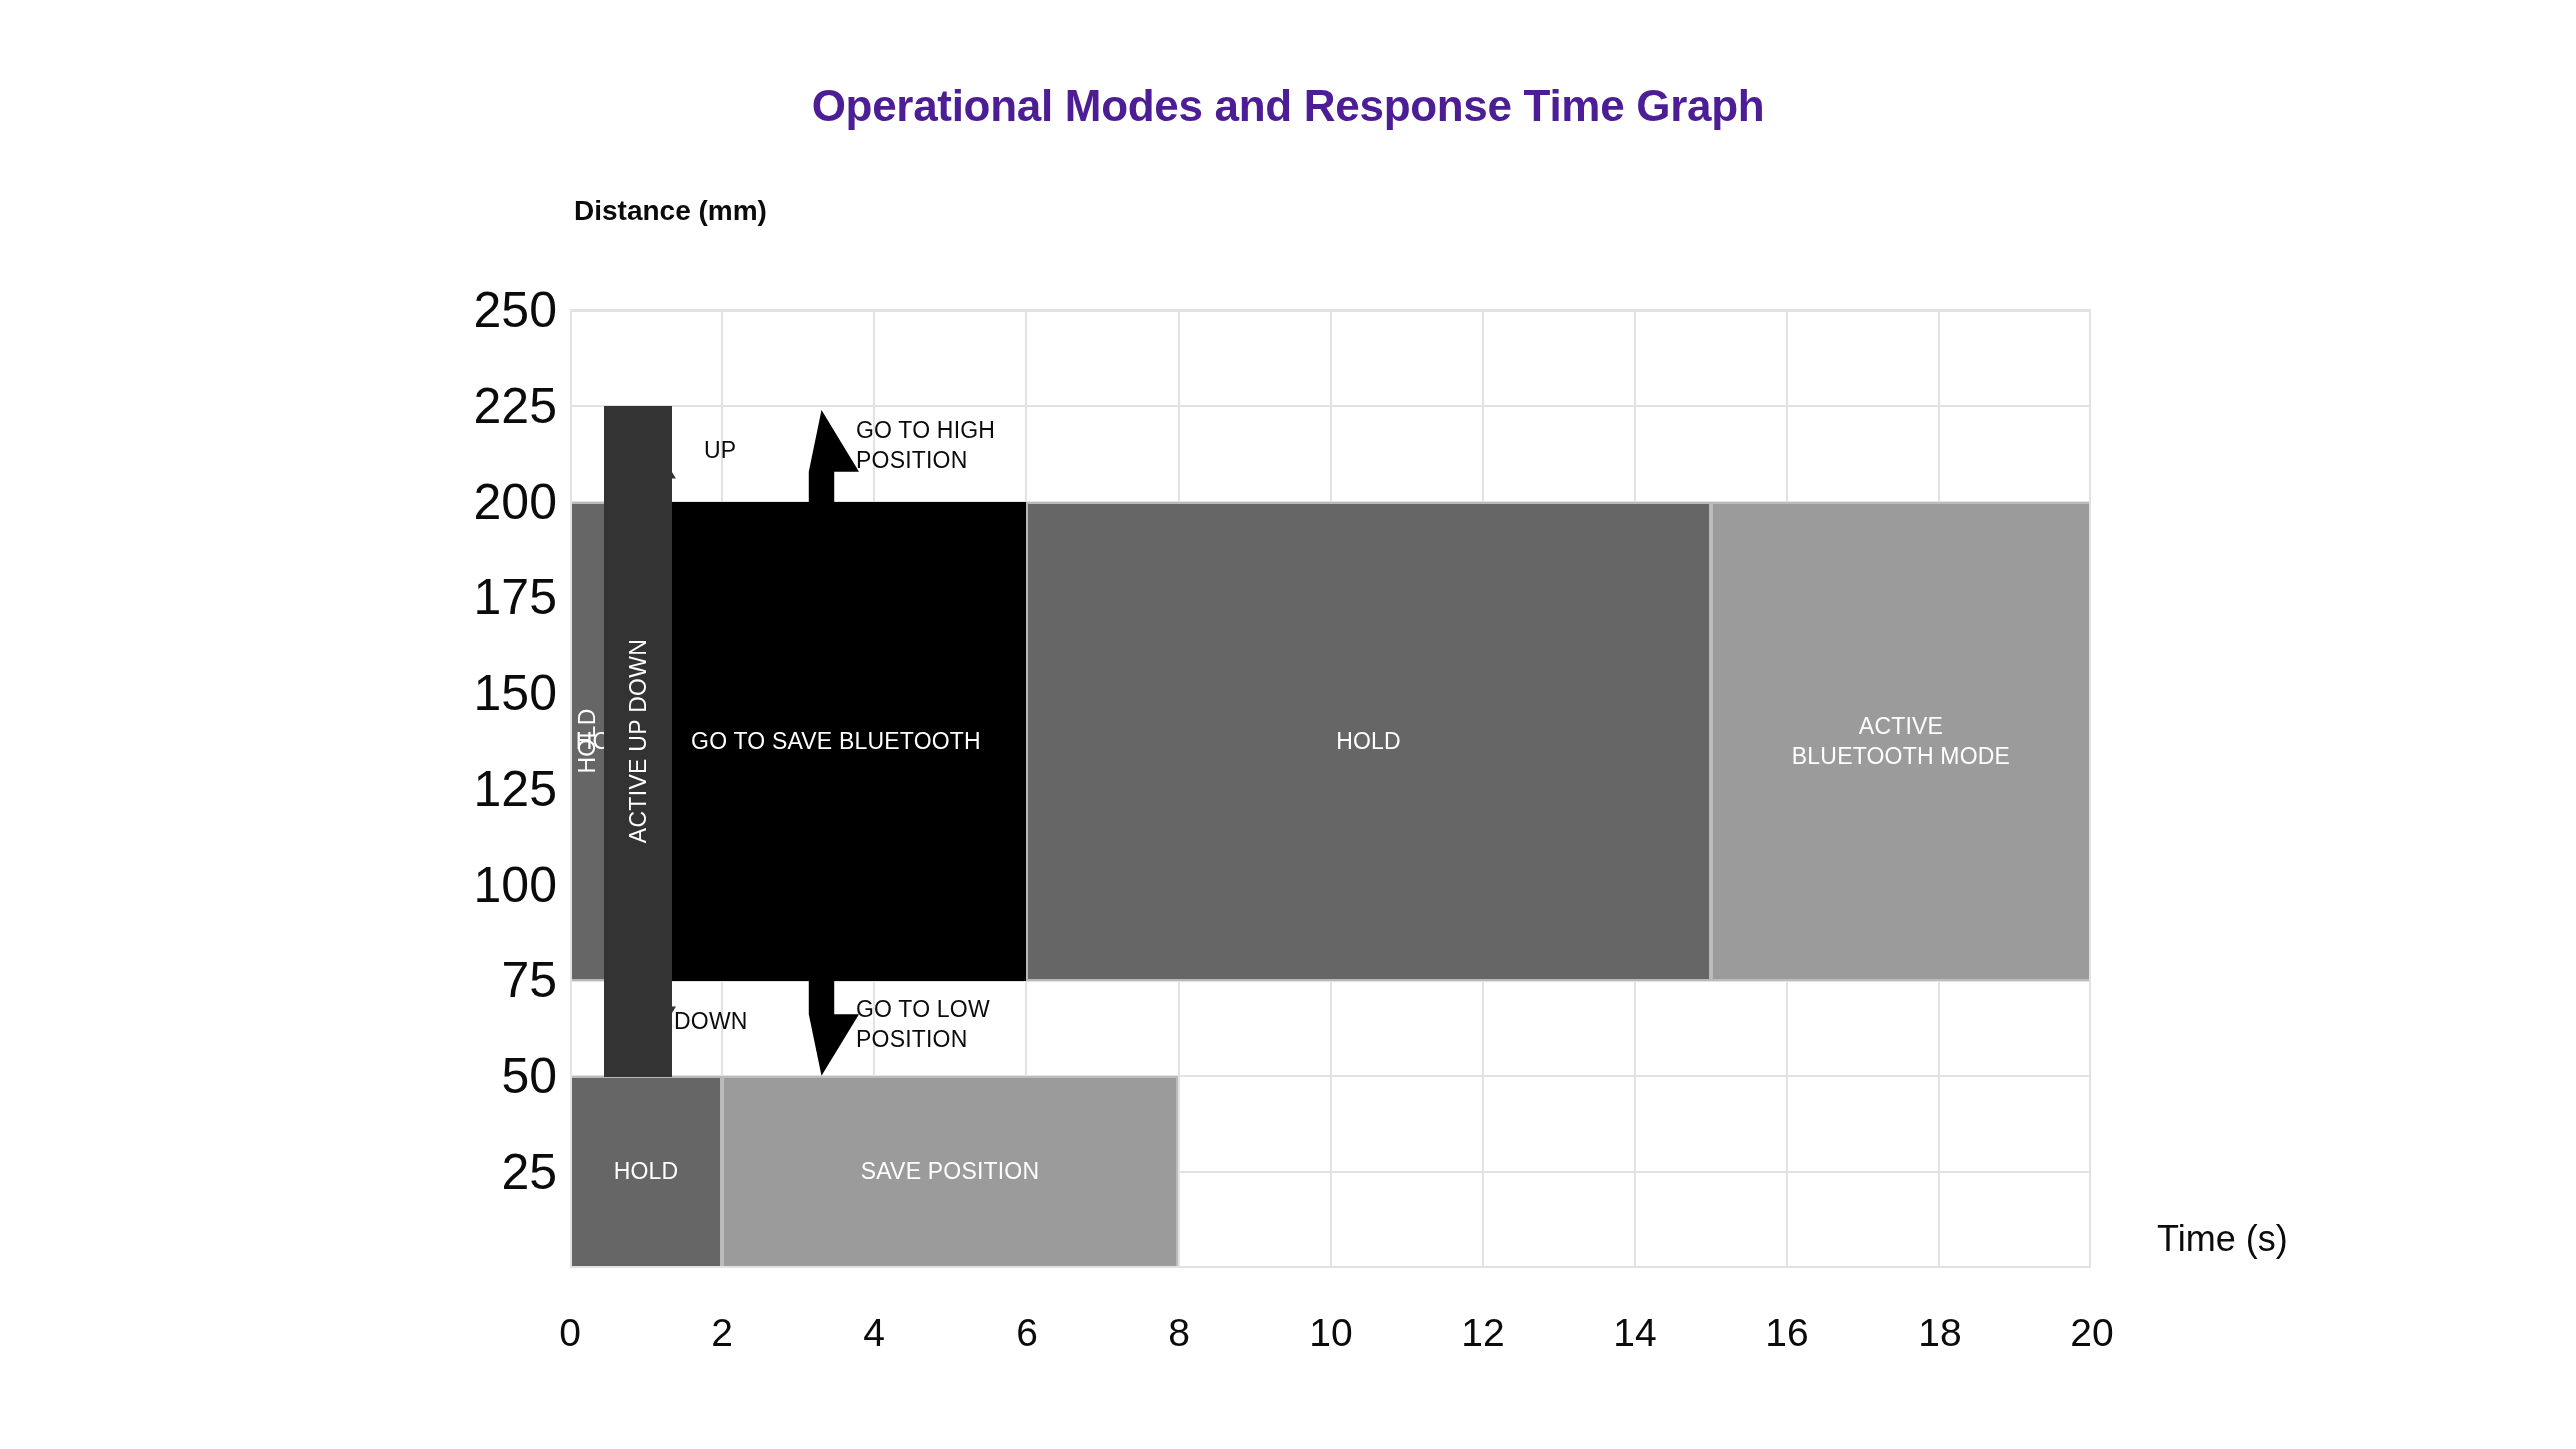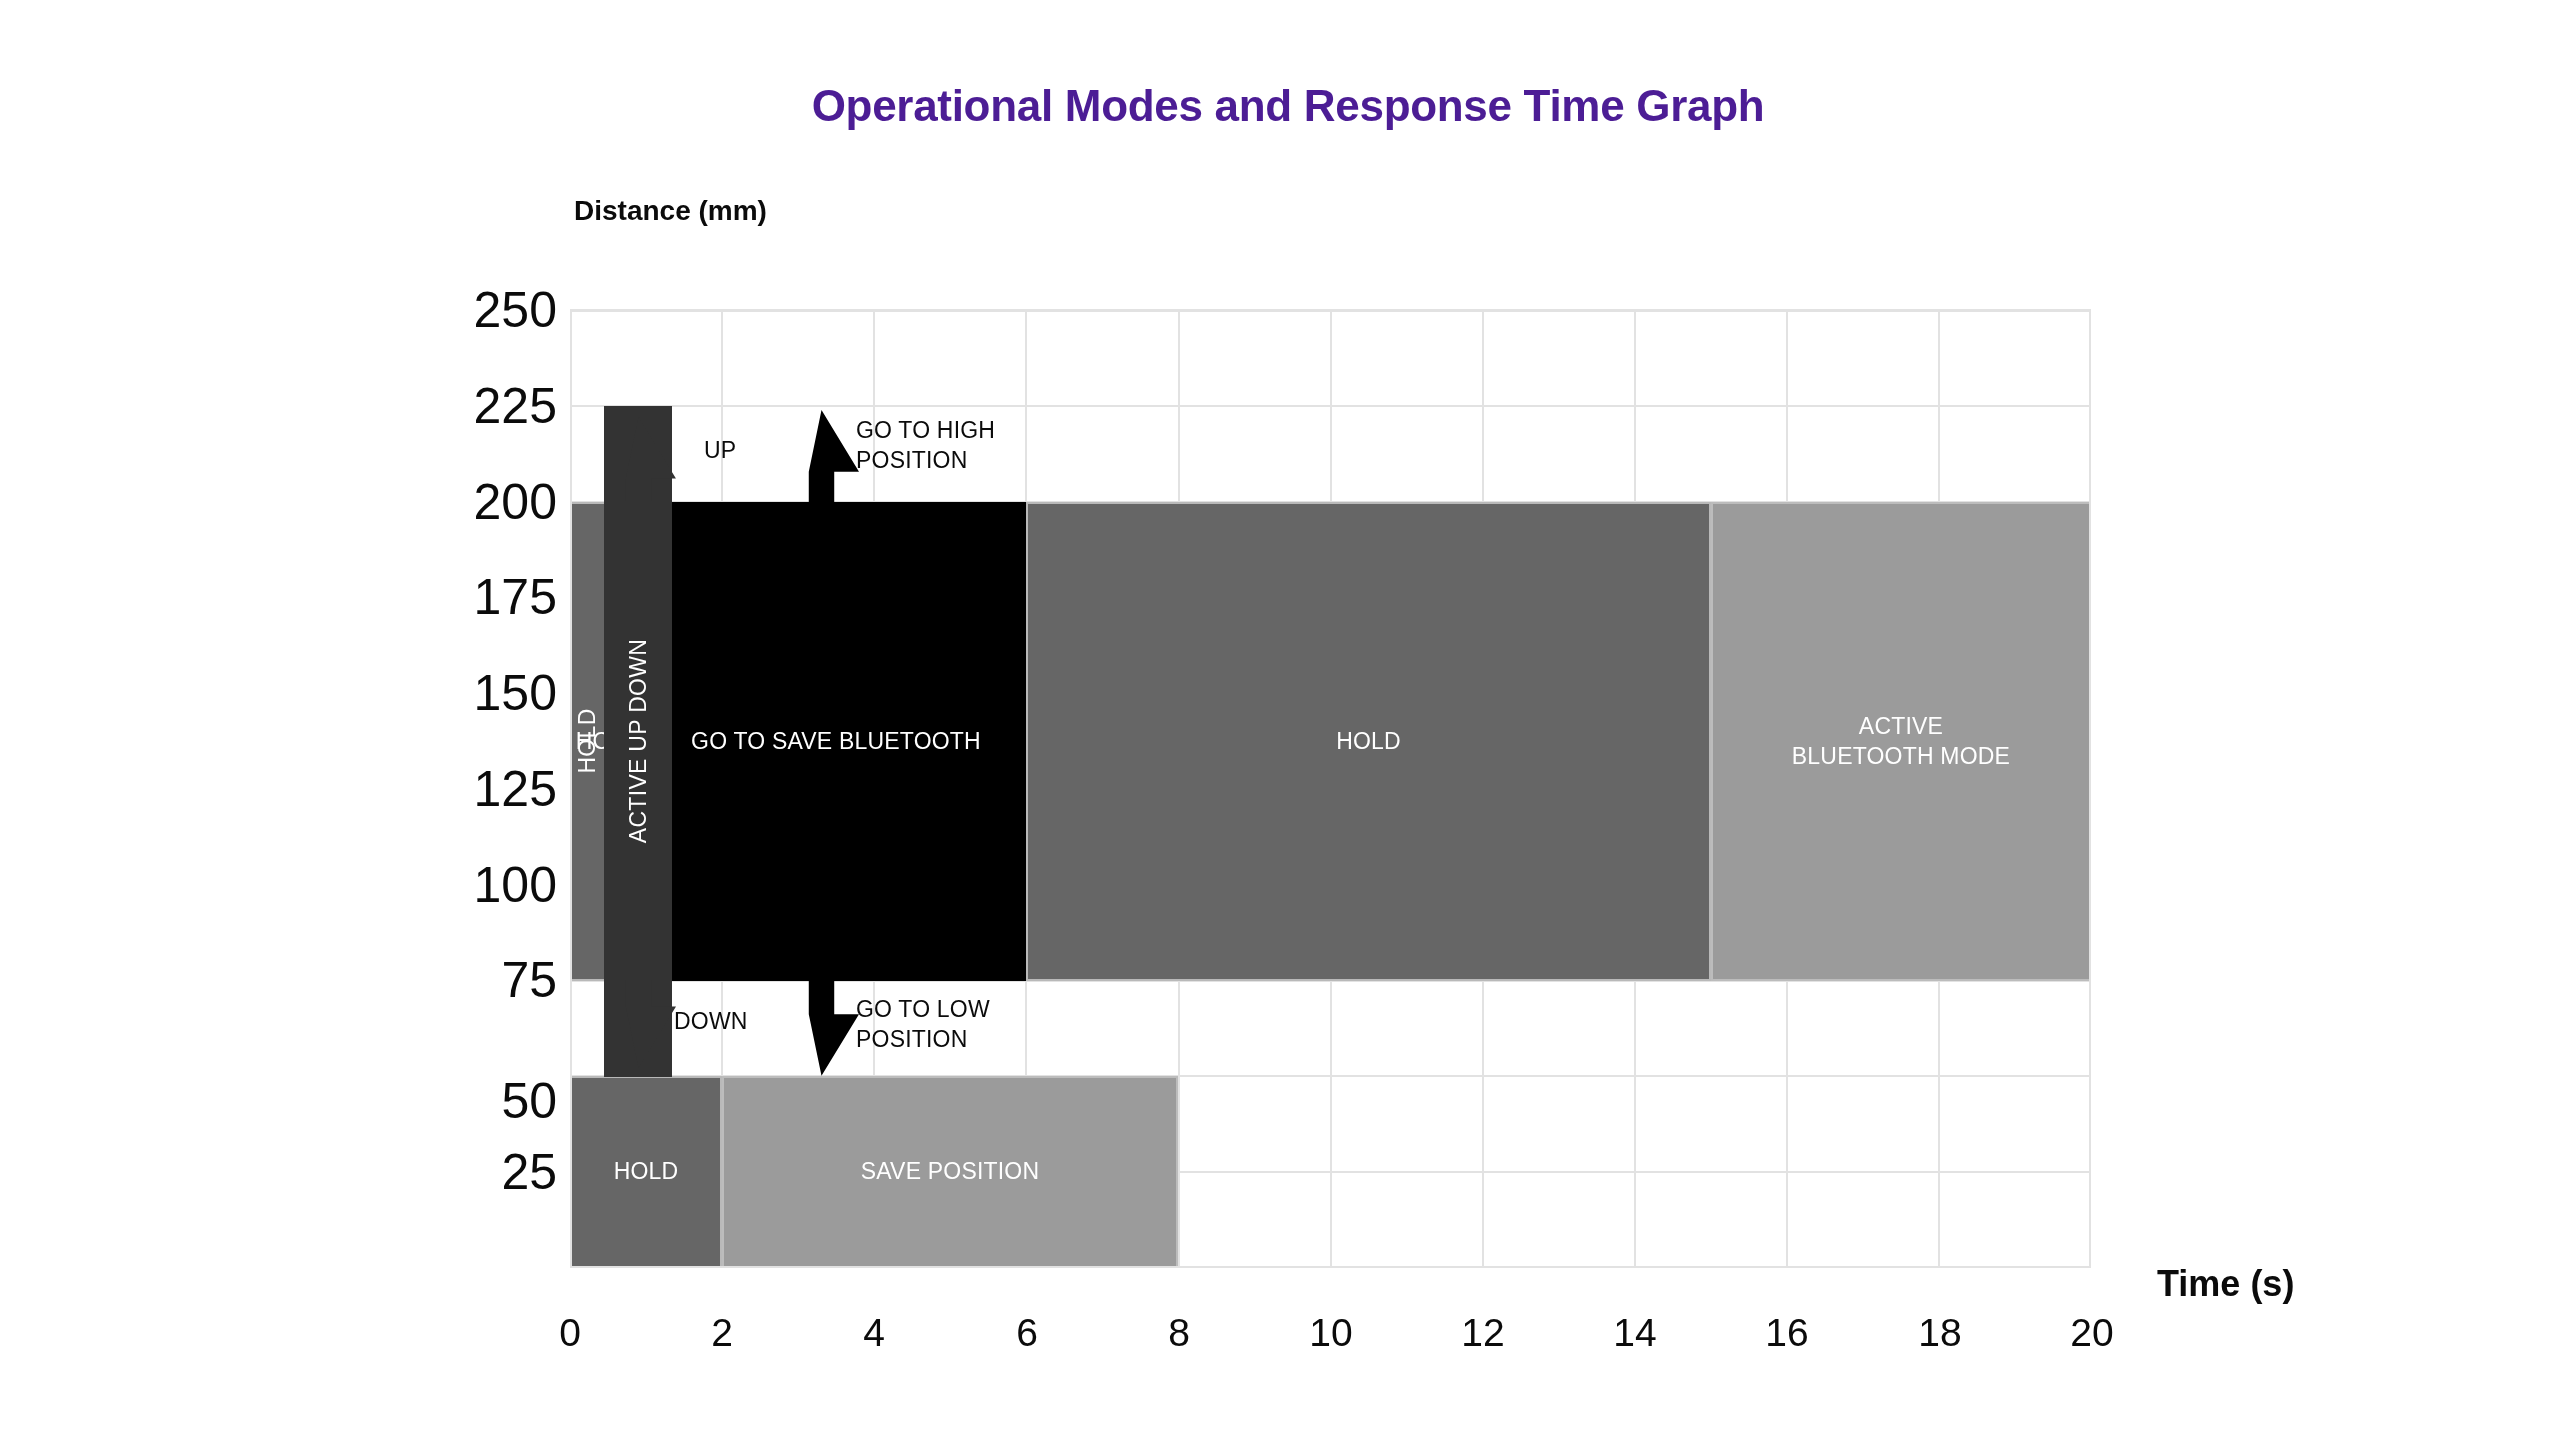--- a/index.html
+++ b/index.html
@@ -13,23 +13,22 @@
     font-family:"Liberation Sans",sans-serif;
   }
 
   .y-axis-title{
     position:absolute;left:574px;top:195px;
     font-size:28px;font-weight:bold;color:#0b0b0b;
     white-space:nowrap;
   }
   .x-axis-title{
     position:absolute;left:2157px;top:1218px;
-    font-size:36px;font-weight:bold;color:#0b0b0b;
+    font-size:36px;font-weight:normal;color:#0b0b0b;
     white-space:nowrap;
-    margin-top:45px;
   }
 
   
   #plot{
     position:absolute;left:570px;top:310px;width:1521px;height:958px;
     background:#ffffff;
   }
   .gridline-h{position:absolute;left:0;width:100%;height:2px;background:#e2e2e2;}
   .gridline-v{position:absolute;top:0;height:100%;width:2px;background:#e2e2e2;}
   .plot-border{position:absolute;left:0;top:0;width:100%;height:100%;
@@ -80,21 +79,21 @@
 
   <div id="ytick-layer">
       <div class="ytick" style="top: 310px;">250</div>
       <div class="ytick" style="top: 406px;">225</div>
       <div class="ytick" style="top: 502px;">200</div>
       <div class="ytick" style="top: 597px;">175</div>
       <div class="ytick" style="top: 693px;">150</div>
       <div class="ytick" style="top: 789px;">125</div>
       <div class="ytick" style="top: 885px;">100</div>
       <div class="ytick" style="top: 980px;">75</div>
-      <div class="ytick" style="top: 1076px; margin-top: 25px;">50</div>
+      <div class="ytick" style="top: 1076px;">50</div>
       <div class="ytick" style="top: 1172px;">25</div>
     </div>
   <div id="xtick-layer">
       <div class="xtick" style="left: 570px;">0</div>
       <div class="xtick" style="left: 722px;">2</div>
       <div class="xtick" style="left: 874px;">4</div>
       <div class="xtick" style="left: 1027px;">6</div>
       <div class="xtick" style="left: 1179px;">8</div>
       <div class="xtick" style="left: 1331px;">10</div>
       <div class="xtick" style="left: 1483px;">12</div>

